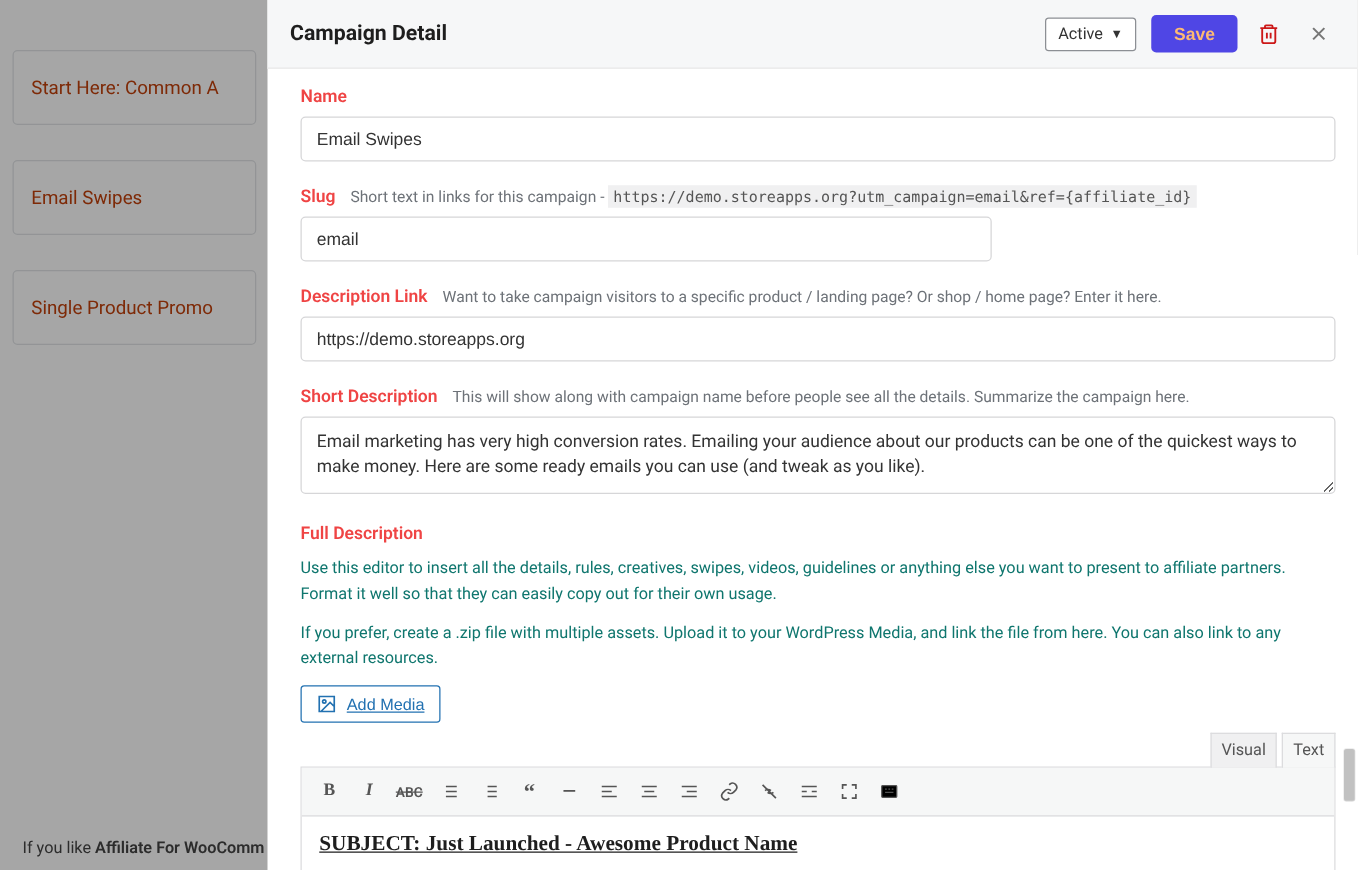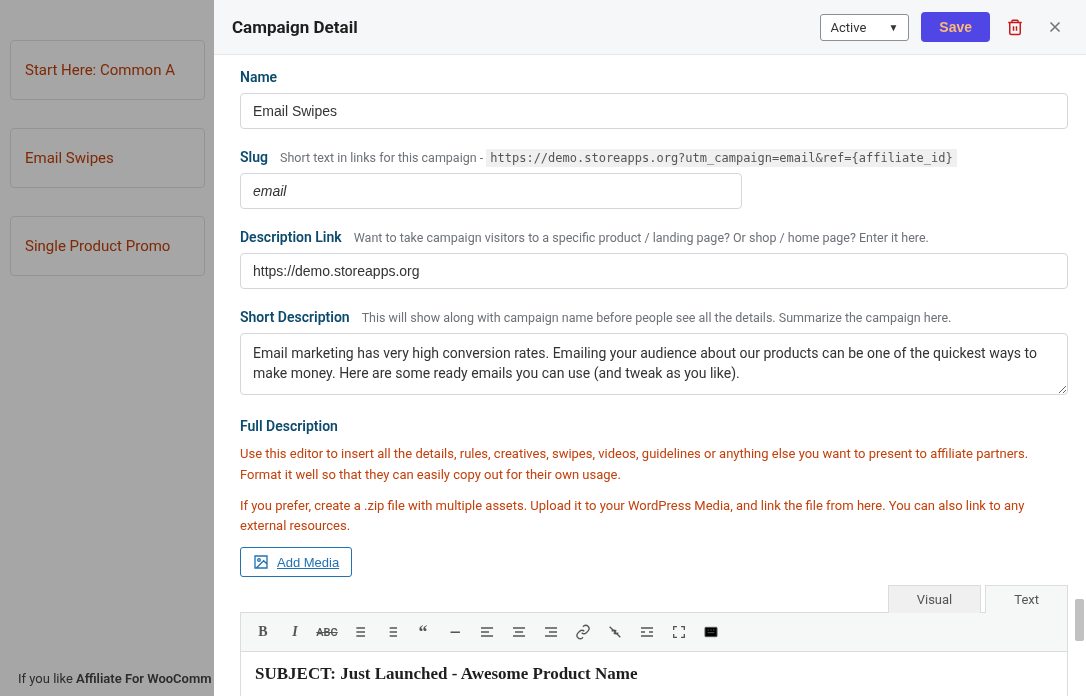--- a/index.html
+++ b/index.html
@@ -73,21 +73,21 @@
     }
     .status-select {
       padding: 5px 10px;
       border: 1px solid #8c8f94;
       border-radius: 3px;
       background: #fff;
       font-size: 13px;
       margin-right: 12px;
       display: flex;
       align-items: center;
-      gap: 22px;
+      gap: 6px;
     }
     .status-select .chev { font-size: 10px; color:#333; }
     .btn-save {
       background: #4f46e5;
       color: #fdba74;
       border: none;
       border-radius: 4px;
       padding: 7px 18px;
       font-size: 14px;
       font-weight: 600;
@@ -96,53 +96,53 @@
     }
     .icon-btn { width: 22px; height: 22px; display: flex; align-items: center; justify-content: center; cursor: pointer; }
     .icon-btn + .icon-btn { margin-left: 18px; }
     .panel-body {
       padding: 14px 18px 0 26px;
       overflow-y: auto;
       flex: 1;
     }
     .form-row { margin-bottom: 20px; }
     .label-line { display: flex; align-items: baseline; gap: 12px; margin-bottom: 8px; flex-wrap: wrap;}
-    .label { font-size: 14px; font-weight: 600; color: #0c4a6e; }
+    .label { font-size: 14px; font-weight: 600; color: #ef4444; }
     .hint { font-size: 12.5px; color: #6d7278; }
     .code-hint { font-family: Menlo, Consolas, monospace; font-size: 12px; background: #f0f0f1; padding: 2px 4px; color:#555; }
     .text-input {
       width: 100%;
       padding: 9px 12px;
       border: 1px solid #d6d6d8;
       border-radius: 4px;
       font-size: 14px;
       color: #333;
       background:#fff;
     }
-    .slug-input { width: 502px; font-style: italic; }
+    .slug-input { width: 553px; }
     textarea.text-input { resize: vertical; height: 62px; font-family: inherit; line-height: 1.45;}
-    .desc-text { font-size: 13px; color: #c2410c; line-height: 1.6; margin-bottom: 10px; }
+    .desc-text { font-size: 13px; color: #0f766e; line-height: 1.6; margin-bottom: 10px; }
     .add-media-btn {
       display: inline-flex;
       align-items: center;
       gap: 8px;
       border: 1px solid #2271b1;
       background: #fff;
       color: #2271b1;
       padding: 6px 12px;
       border-radius: 3px;
       font-size: 13px;
       cursor: pointer;
       margin-bottom: 8px;
       text-decoration: underline;
     }
     .editor-wrap { border: 1px solid #dcdcde; }
     .editor-tabs { display: flex; justify-content: flex-end; gap: 4px; margin-bottom: -1px;}
     .editor-tab {
-      padding: 6px 28px;
+      padding: 6px 8px;
       border: 1px solid #dcdcde;
       border-bottom: none;
       background: #f0f0f1;
       font-size: 13px;
       color: #555;
       cursor: pointer;
     }
     .editor-tab.active { background: #f6f7f7; }
     .toolbar {
       background: #f6f7f7;
@@ -157,21 +157,21 @@
       color: #555; font-weight: 600; font-size: 14px;
       cursor: pointer;
       border-radius: 2px;
     }
     .tb-btn svg { width: 16px; height: 16px; }
     .editor-content {
       padding: 12px 14px;
       min-height: 110px;
       position: relative;
     }
-    .editor-subject { font-family: Georgia, serif; font-size: 17px; font-weight: 700; color: #1e1e1e; margin-bottom: 12px; }
+    .editor-subject { font-family: Georgia, serif; font-size: 17px; font-weight: 700; color: #1e1e1e; margin-bottom: 12px; text-decoration: underline; }
     .scroll-indicator { position:absolute; right:2px; top: 599px; width:9px; height:42px; background:#c1c1c1; border-radius:2px;}
   </style>
 </head>
 <body>
 
 <div class="sidebar-list">
   <div class="sidebar-card">Start Here: Common A</div>
   <div class="sidebar-card">Email Swipes</div>
   <div class="sidebar-card">Single Product Promo</div>
 </div>

